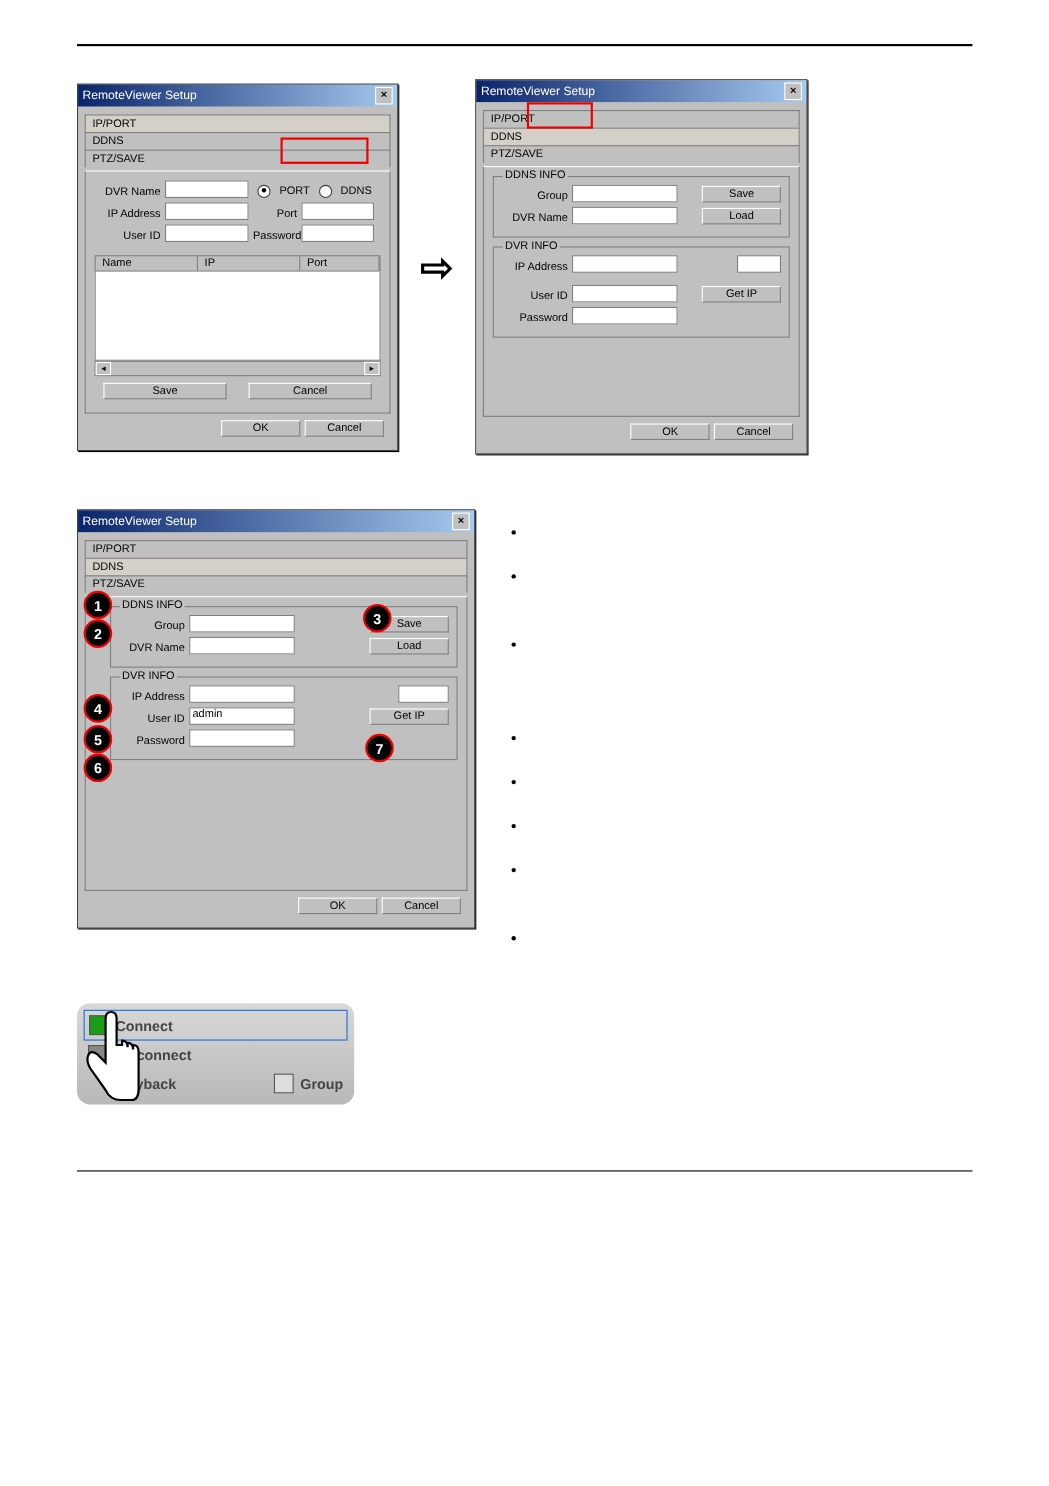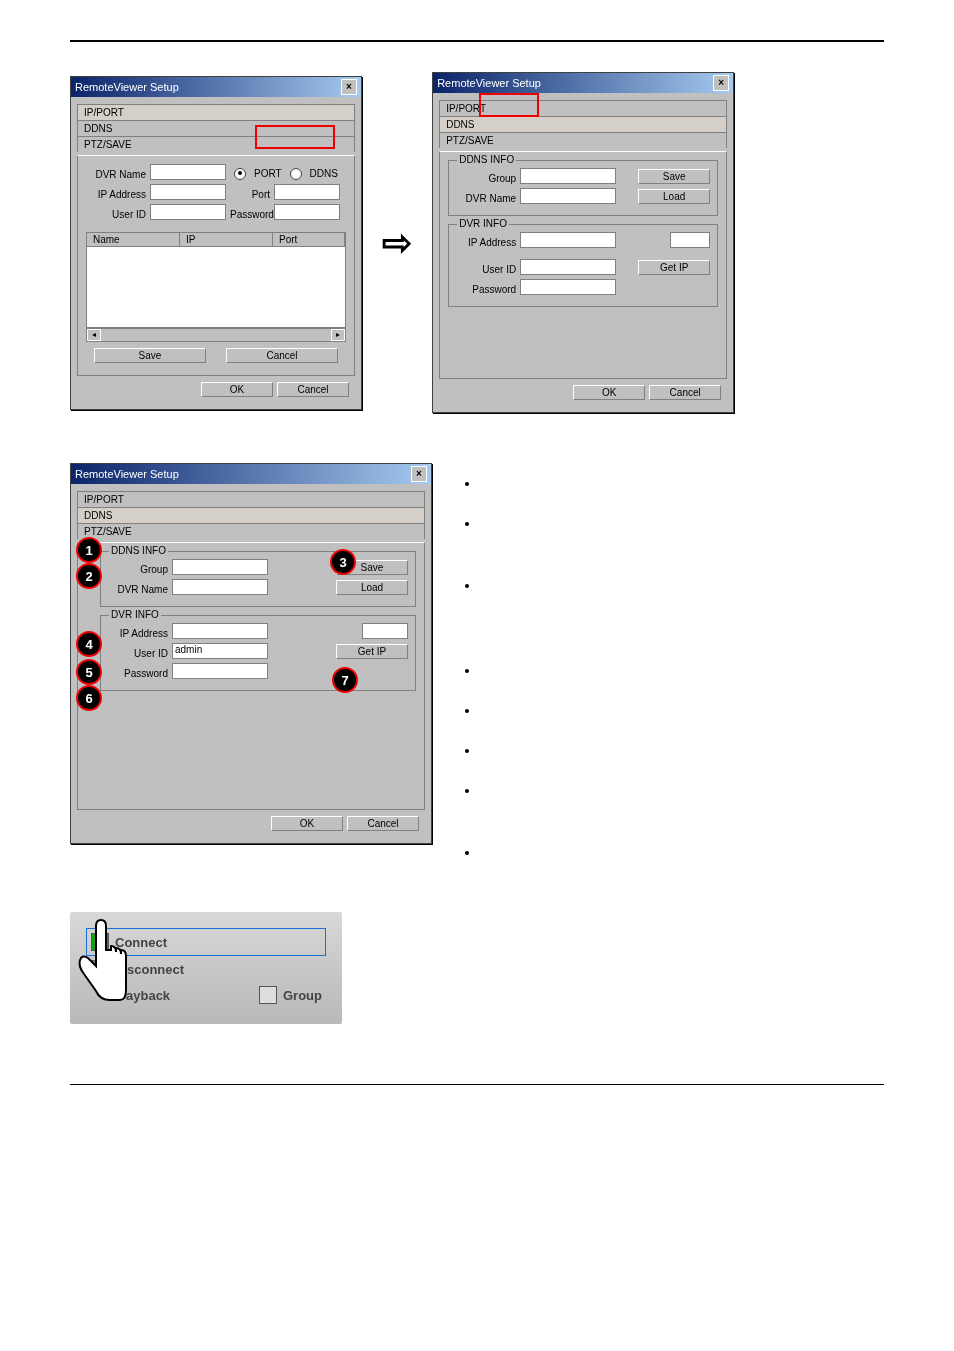--- a/index.html
+++ b/index.html
@@ -199,22 +199,22 @@
   .bullets li { margin-bottom: 18px; }
   .middle-section {
     display: flex;
     gap: 20px;
     align-items: flex-start;
     margin-bottom: 30px;
   }
   .remote-panel {
     width: 240px;
     background: linear-gradient(#d8d8d8, #b8b8b8);
-    border-radius: 2px;
-    padding: 16px;
+    border-radius: 12px;
+    padding: 6px;
     position: relative;
   }
   .remote-panel .rbtn {
     display: flex;
     align-items: center;
     gap: 6px;
     padding: 4px;
     font-size: 13px;
     font-weight: bold;
     color: #444;

